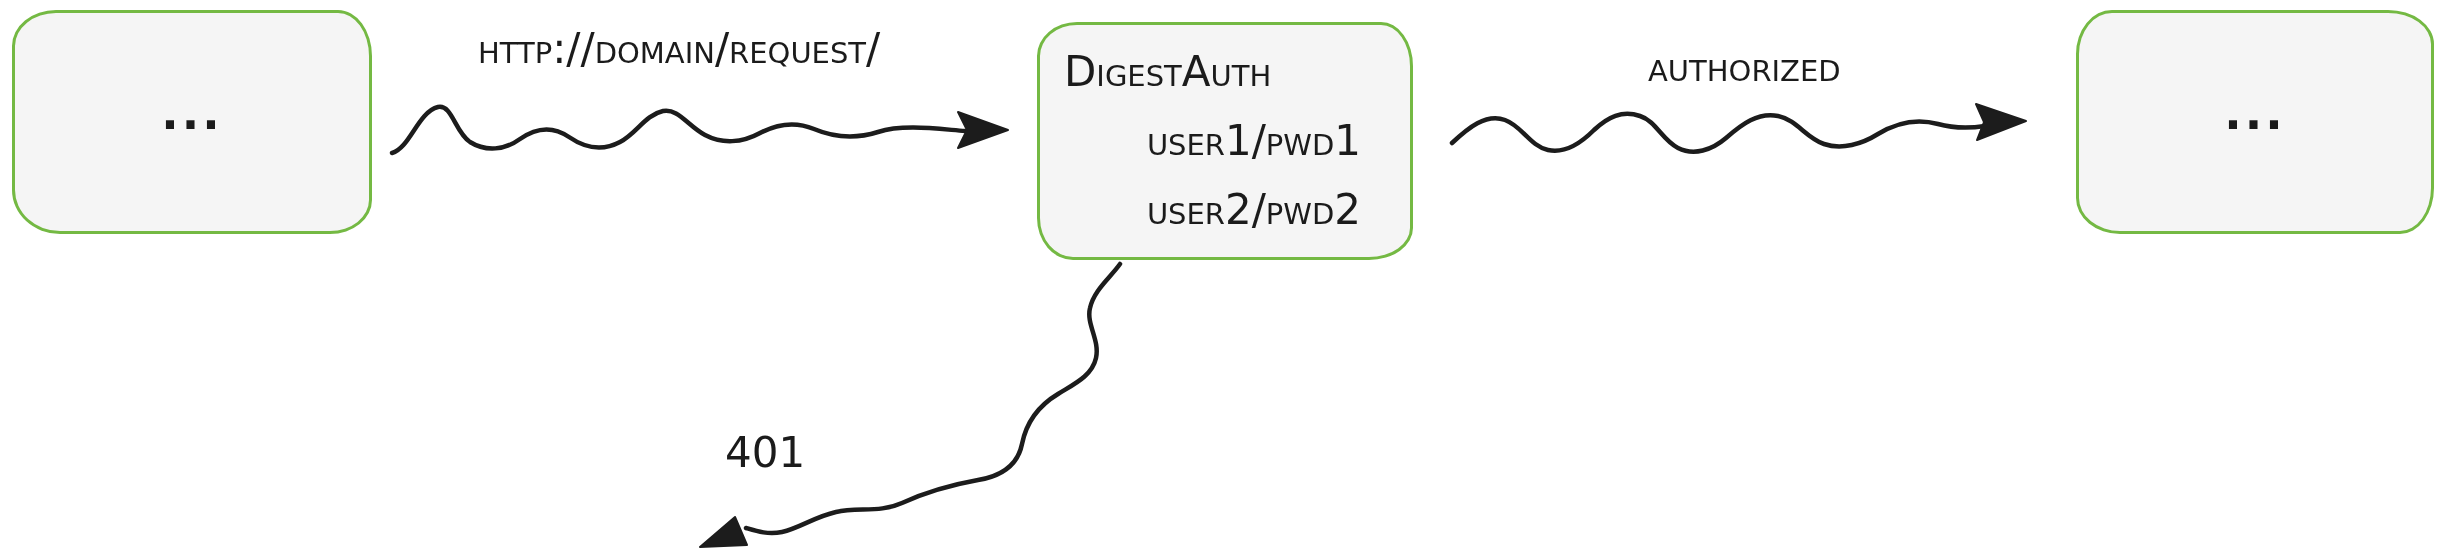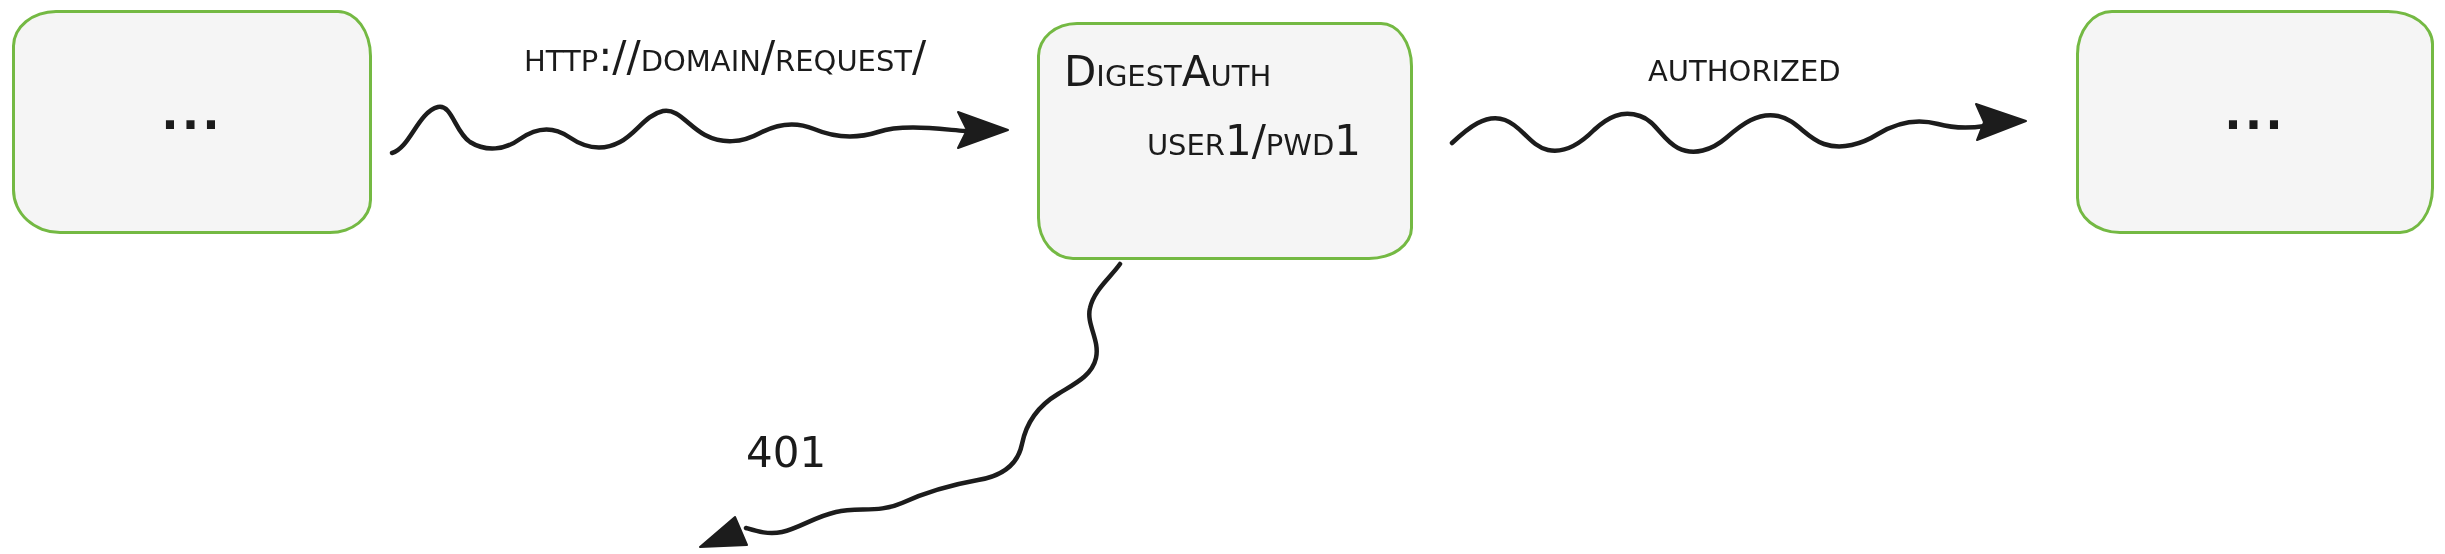--- a/index.html
+++ b/index.html
@@ -91,23 +91,23 @@
 
   .edge-label {
     position: absolute;
     font-variant: small-caps;
     font-size: 42px;
     line-height: 1.1;
     white-space: nowrap;
     color: #1b1b1b;
   }
 
-  .label-request      { left: 478px;  top: 34px; margin-left: 46px;  }
+  .label-request      { left: 478px;  top: 26px;  }
   .label-authorized   { left: 1648px; top: 44px;  }
-  .label-code         { left: 746px;  top: 430px; font-variant: normal; }
+  .label-code         { left: 725px;  top: 430px; font-variant: normal; }
   .label-unauthorized { left: 888px;  top: 464px; }
 </style>
 </head>
 <body>
 
 <div class="canvas">
 
   <svg class="edges-layer" viewBox="0 0 2445 554" xmlns="http://www.w3.org/2000/svg">
 
     <path class="edge" d="M 392 153
@@ -151,20 +151,21 @@
     <path class="arrowhead" d="M 700 547 L 735 517 L 747 545 Z"></path>
   </svg>
 
   <div class="node node-left">
     <span class="ellipsis-label">...</span>
   </div>
 
   <div class="node node-middle">
     <div class="node-title">DigestAuth</div>
     <div class="node-line">user1/pwd1</div>
+    <div class="node-line">user2/pwd2</div>
   </div>
 
   <div class="node node-right">
     <span class="ellipsis-label">...</span>
   </div>
 
   <div class="edge-label label-request">http://domain/request/</div>
 
   <div class="edge-label label-authorized">authorized</div>
 

